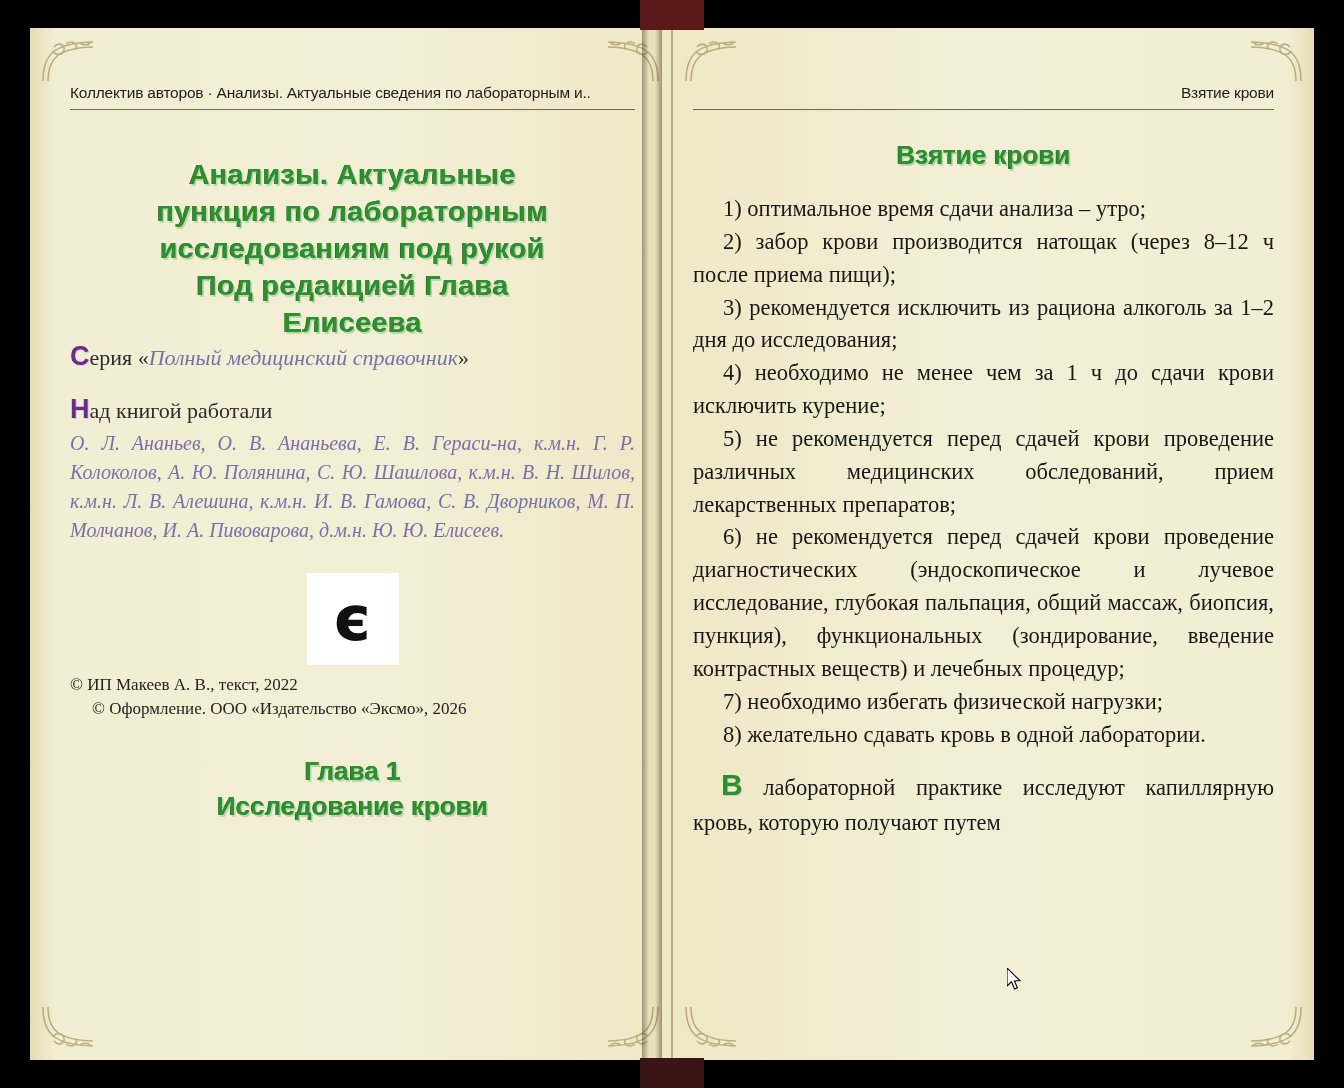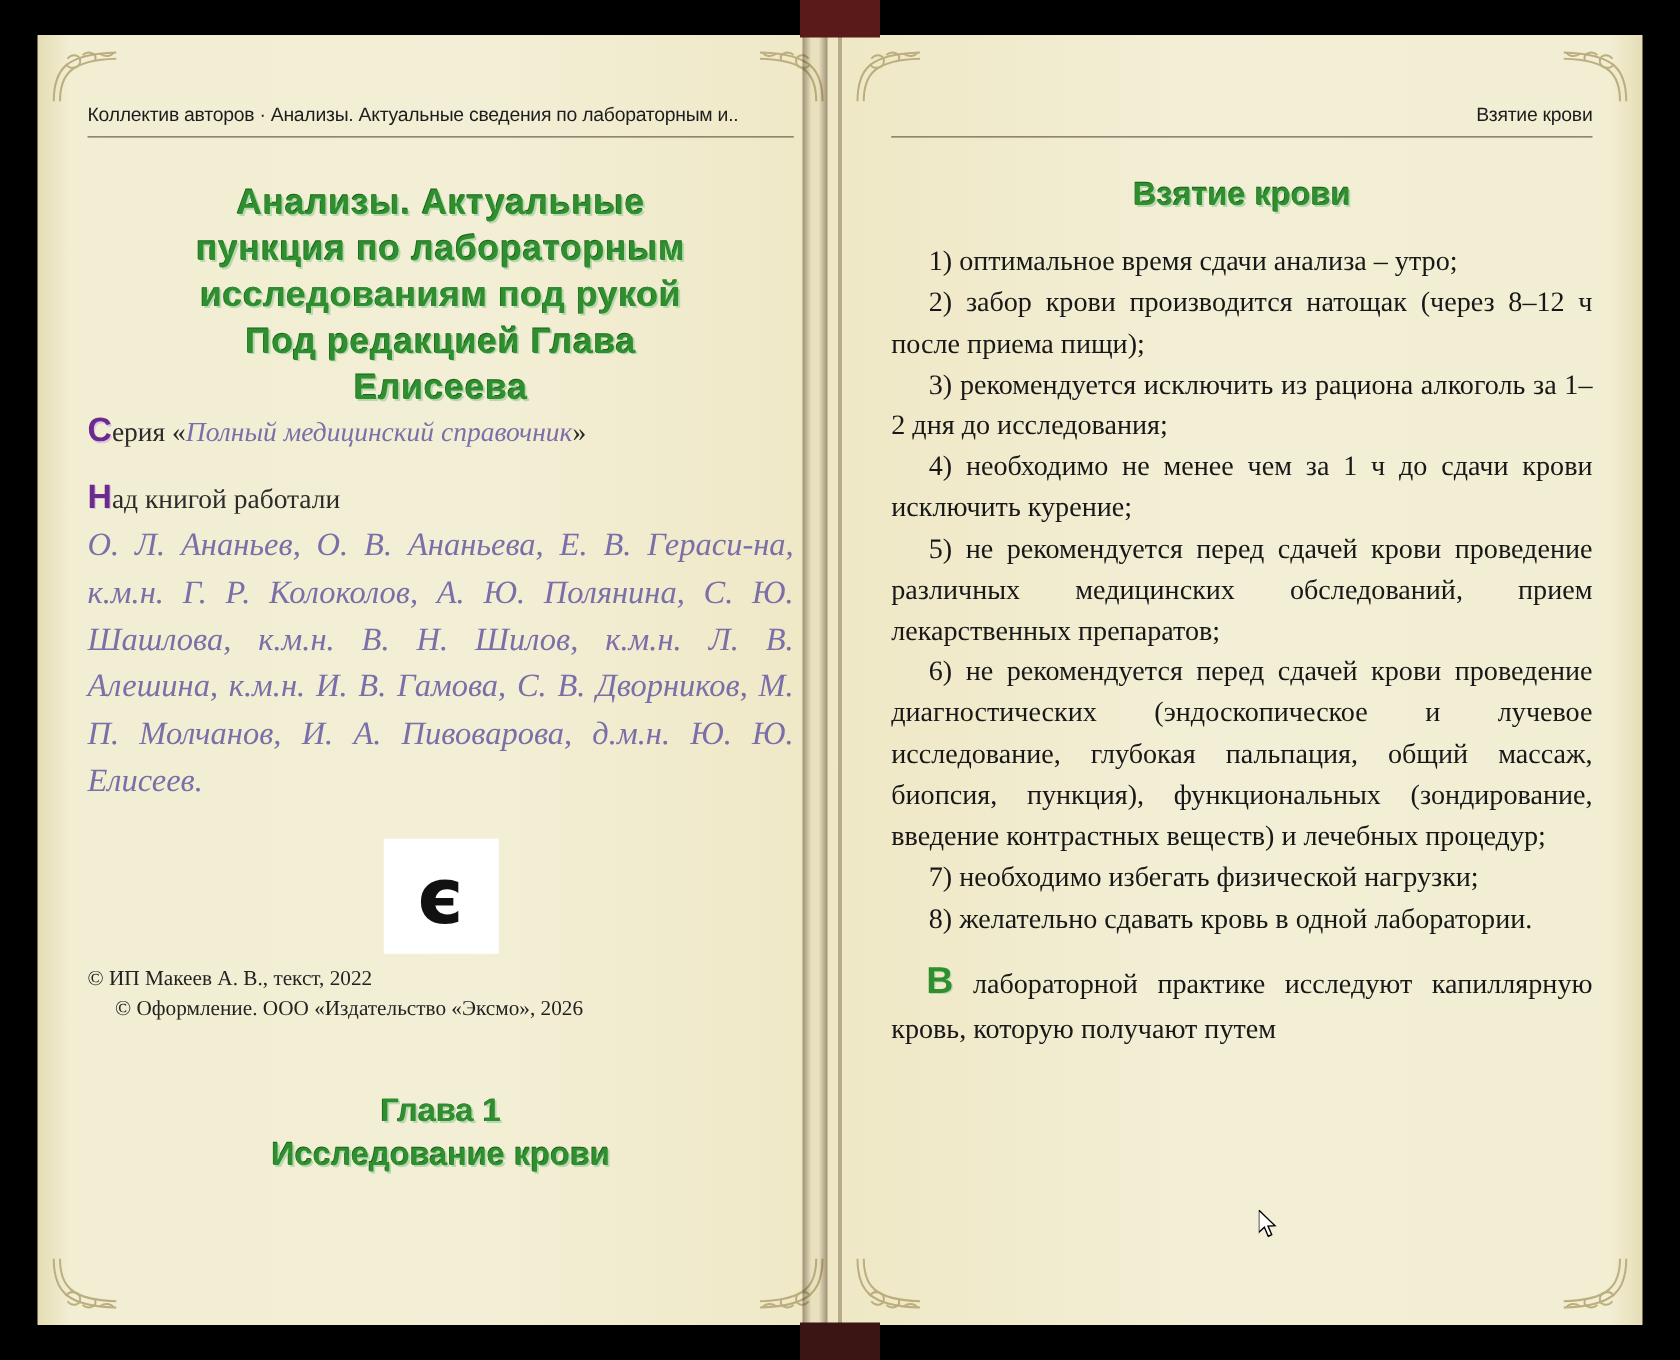--- a/index.html
+++ b/index.html
@@ -100,39 +100,39 @@
   .c-br { right: 10px; bottom: 10px; transform: scale(-1,-1); }
 
   
   .page-inner {
     position: absolute;
     left: 40px;
     right: 36px;
     top: 56px;
     bottom: 40px;
   }
-  .page.right .page-inner { left: 40px; right: 40px; }
+  .page.right .page-inner { left: 20px; right: 40px; }
 
   
   .running-head {
     font-family: "Liberation Sans", sans-serif;
     font-size: 15.5px;
     color: #1d1d1d;
     letter-spacing: -0.2px;
     padding-bottom: 7px;
     border-bottom: 1px solid #6f6750;
     white-space: nowrap;
     overflow: hidden;
     text-overflow: clip;
   }
   .running-head.right-align { text-align: right; }
 
   
   .book-title {
-    margin-top: 34px;
+    margin-top: 46px;
     text-align: center;
     font-family: "Liberation Sans", sans-serif;
     font-weight: bold;
     font-size: 28.5px;
     line-height: 1.30;
     color: #2f8f2f;
     text-shadow: 1.5px 1.5px 0 #b9d8b0, -0.5px -0.5px 0 #1c5f1c;
     letter-spacing: 0.5px;
   }
   .book-title .l2 { display:block; }
@@ -161,21 +161,21 @@
   .workers-head .dropcap {
     font-family: "Liberation Sans", sans-serif;
     font-weight: bold;
     font-size: 27px;
     color: #6b2a8c;
     text-shadow: 1px 1px 0 #d8c6e2;
   }
   .workers-list {
     margin-top: 4px;
     font-style: italic;
-    font-size: 26px;
+    font-size: 20px;
     line-height: 1.45;
     color: #7a6fa8;
     text-align: justify;
     text-align-last: left;
   }
 
   .publisher-logo {
     margin: 28px auto 0 auto;
     width: 92px;
     height: 92px;
@@ -198,21 +198,21 @@
     font-size: 17px;
     line-height: 1.38;
     color: #222222;
     text-align: justify;
     text-align-last: left;
   }
   .copyright p { margin: 0; }
   .copyright p + p { text-indent: 22px; }
 
   .chapter-head {
-    margin-top: 53px;
+    margin-top: 34px;
     text-align: center;
     font-family: "Liberation Sans", sans-serif;
     font-weight: bold;
     font-size: 26px;
     line-height: 1.35;
     color: #2f8f2f;
     text-shadow: 1.5px 1.5px 0 #b9d8b0, -0.5px -0.5px 0 #1c5f1c;
   }
 
   

